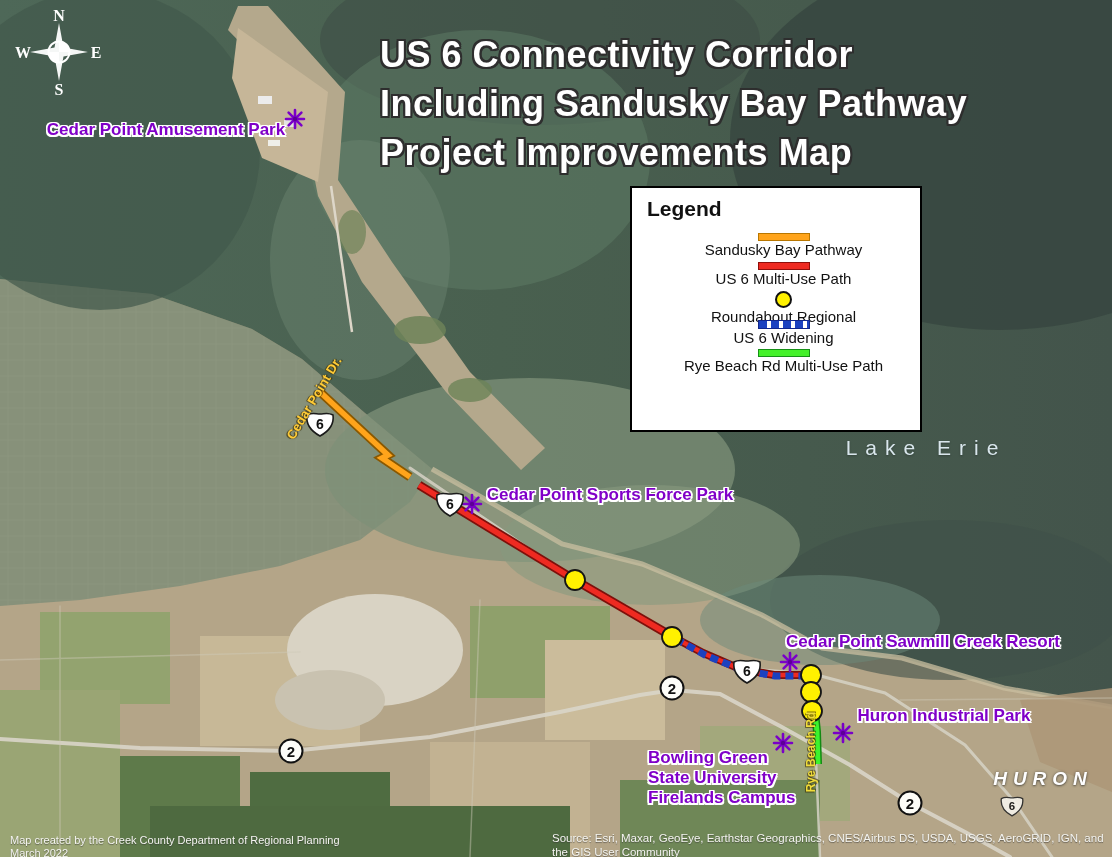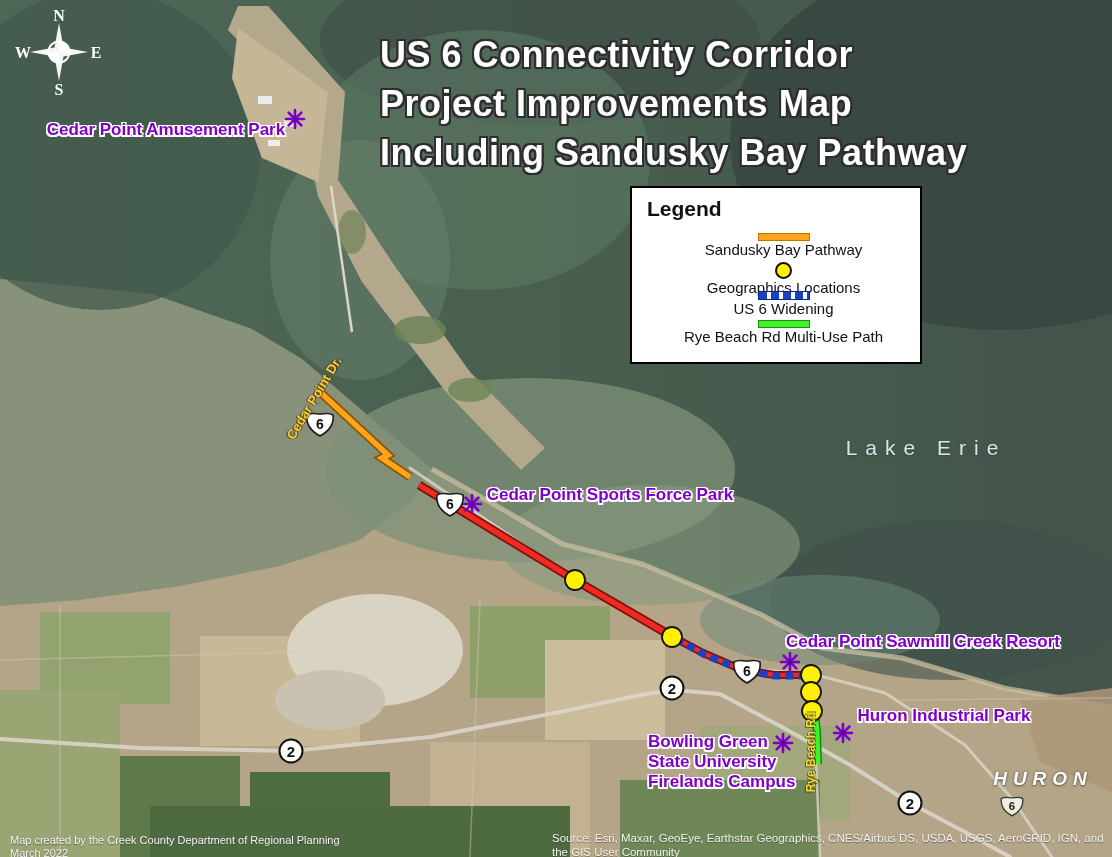--- a/index.html
+++ b/index.html
@@ -10,21 +10,21 @@
   .ctr{transform:translate(-50%,-50%);}
   
   .map-title{
     left:740px;top:103px;width:720px;
     font-size:36px;font-weight:bold;color:#ffffff;line-height:49px;letter-spacing:.5px;
     text-shadow:-2px -2px 0 #2e2e2e,2px -2px 0 #2e2e2e,-2px 2px 0 #2e2e2e,2px 2px 0 #2e2e2e,
                  0 -2px 0 #2e2e2e,0 2px 0 #2e2e2e,-2px 0 0 #2e2e2e,2px 0 0 #2e2e2e;
   }
   
   .legend{
-    left:630px;top:186px;width:292px;height:178px;background:#ffffff;border:2px solid #000;
+    left:630px;top:186px;width:292px;height:246px;background:#ffffff;border:2px solid #000;
     box-sizing:border-box;padding:9px 0 0 15px;color:#111;
   }
   .legend-title{font-size:21px;font-weight:bold;margin-bottom:12px;}
   .legend-row{display:flex;align-items:center;height:29px;flex-direction:column;}
   .swatch-cell{width:58px;display:flex;justify-content:center;align-items:center;flex:none;}
   .legend-label{font-size:15px;}
   .sw-line{width:52px;height:8px;box-sizing:border-box;}
   .sw-orange{background:#FFA41B;border:1px solid #B97700;}
   .sw-red{background:#EE2A21;border:1px solid #8F0F0B;}
   .sw-circle{width:17px;height:17px;border-radius:50%;background:#FFF100;border:2px solid #111;box-sizing:border-box;}
@@ -204,57 +204,63 @@
         <text x="59" y="21">N</text>
         <text x="96" y="58">E</text>
         <text x="59" y="95">S</text>
         <text x="23" y="58">W</text>
       </g>
     </g>
   </svg>
 
   <div class="abs ctr map-title">
     <div>US 6 Connectivity Corridor</div>
+    <div>Including Sandusky Bay Pathway</div>
     <div>Project Improvements Map</div>
-    <div>Including Sandusky Bay Pathway</div>
   </div>
 
   <div class="abs legend">
     <div class="legend-title">Legend</div>
     <div class="legend-row">
       <div class="swatch-cell">
           <div class="sw-line sw-orange"></div>
         </div>
       <div class="legend-label">Sandusky Bay Pathway</div>
     </div>
     <div class="legend-row">
       <div class="swatch-cell">
+          <div class="sw-line sw-red"></div>
+        </div>
+      <div class="legend-label">US 6 Multi-Use Path</div>
+    </div>
+    <div class="legend-row">
+      <div class="swatch-cell">
           <div class="sw-circle"></div>
         </div>
-      <div class="legend-label">Geographics Locations</div>
+      <div class="legend-label">Roundabout Regional</div>
     </div>
     <div class="legend-row">
       <div class="swatch-cell">
           <div class="sw-blue"></div>
         </div>
       <div class="legend-label">US 6 Widening</div>
     </div>
     <div class="legend-row">
       <div class="swatch-cell">
           <div class="sw-line sw-green"></div>
         </div>
       <div class="legend-label">Rye Beach Rd Multi-Use Path</div>
     </div>
   </div>
 
   <div class="abs ctr poi-label" style="left:166px;top:130px;">Cedar Point Amusement Park</div>
   <div class="abs ctr poi-label" style="left:610px;top:495px;">Cedar Point Sports Force Park</div>
   <div class="abs ctr poi-label" style="left:923px;top:642px;">Cedar Point Sawmill Creek Resort</div>
   <div class="abs ctr poi-label" style="left:944px;top:716px;">Huron Industrial Park</div>
-  <div class="abs poi-label" style="left:648px;top:732px;line-height:20px;">
+  <div class="abs poi-label" style="left:648px;top:748px;line-height:20px;">
     <div>Bowling Green</div>
     <div>State University</div>
     <div>Firelands Campus</div>
   </div>
 
   <div class="abs ctr city-label" style="left:1043px;top:779px;font-size:19px;letter-spacing:6px;">HURON</div>
   <div class="abs ctr water-label" style="left:926px;top:448px;">Lake Erie</div>
 
   <div class="abs ctr street-label" style="left:314px;top:398px;font-size:13px;transform:translate(-50%,-50%) rotate(-59deg);">Cedar Point Dr.</div>
   <div class="abs ctr street-label" style="left:811px;top:752px;font-size:12px;color:#EFDC3A;transform:translate(-50%,-50%) rotate(-90deg);">Rye Beach Rd</div>

